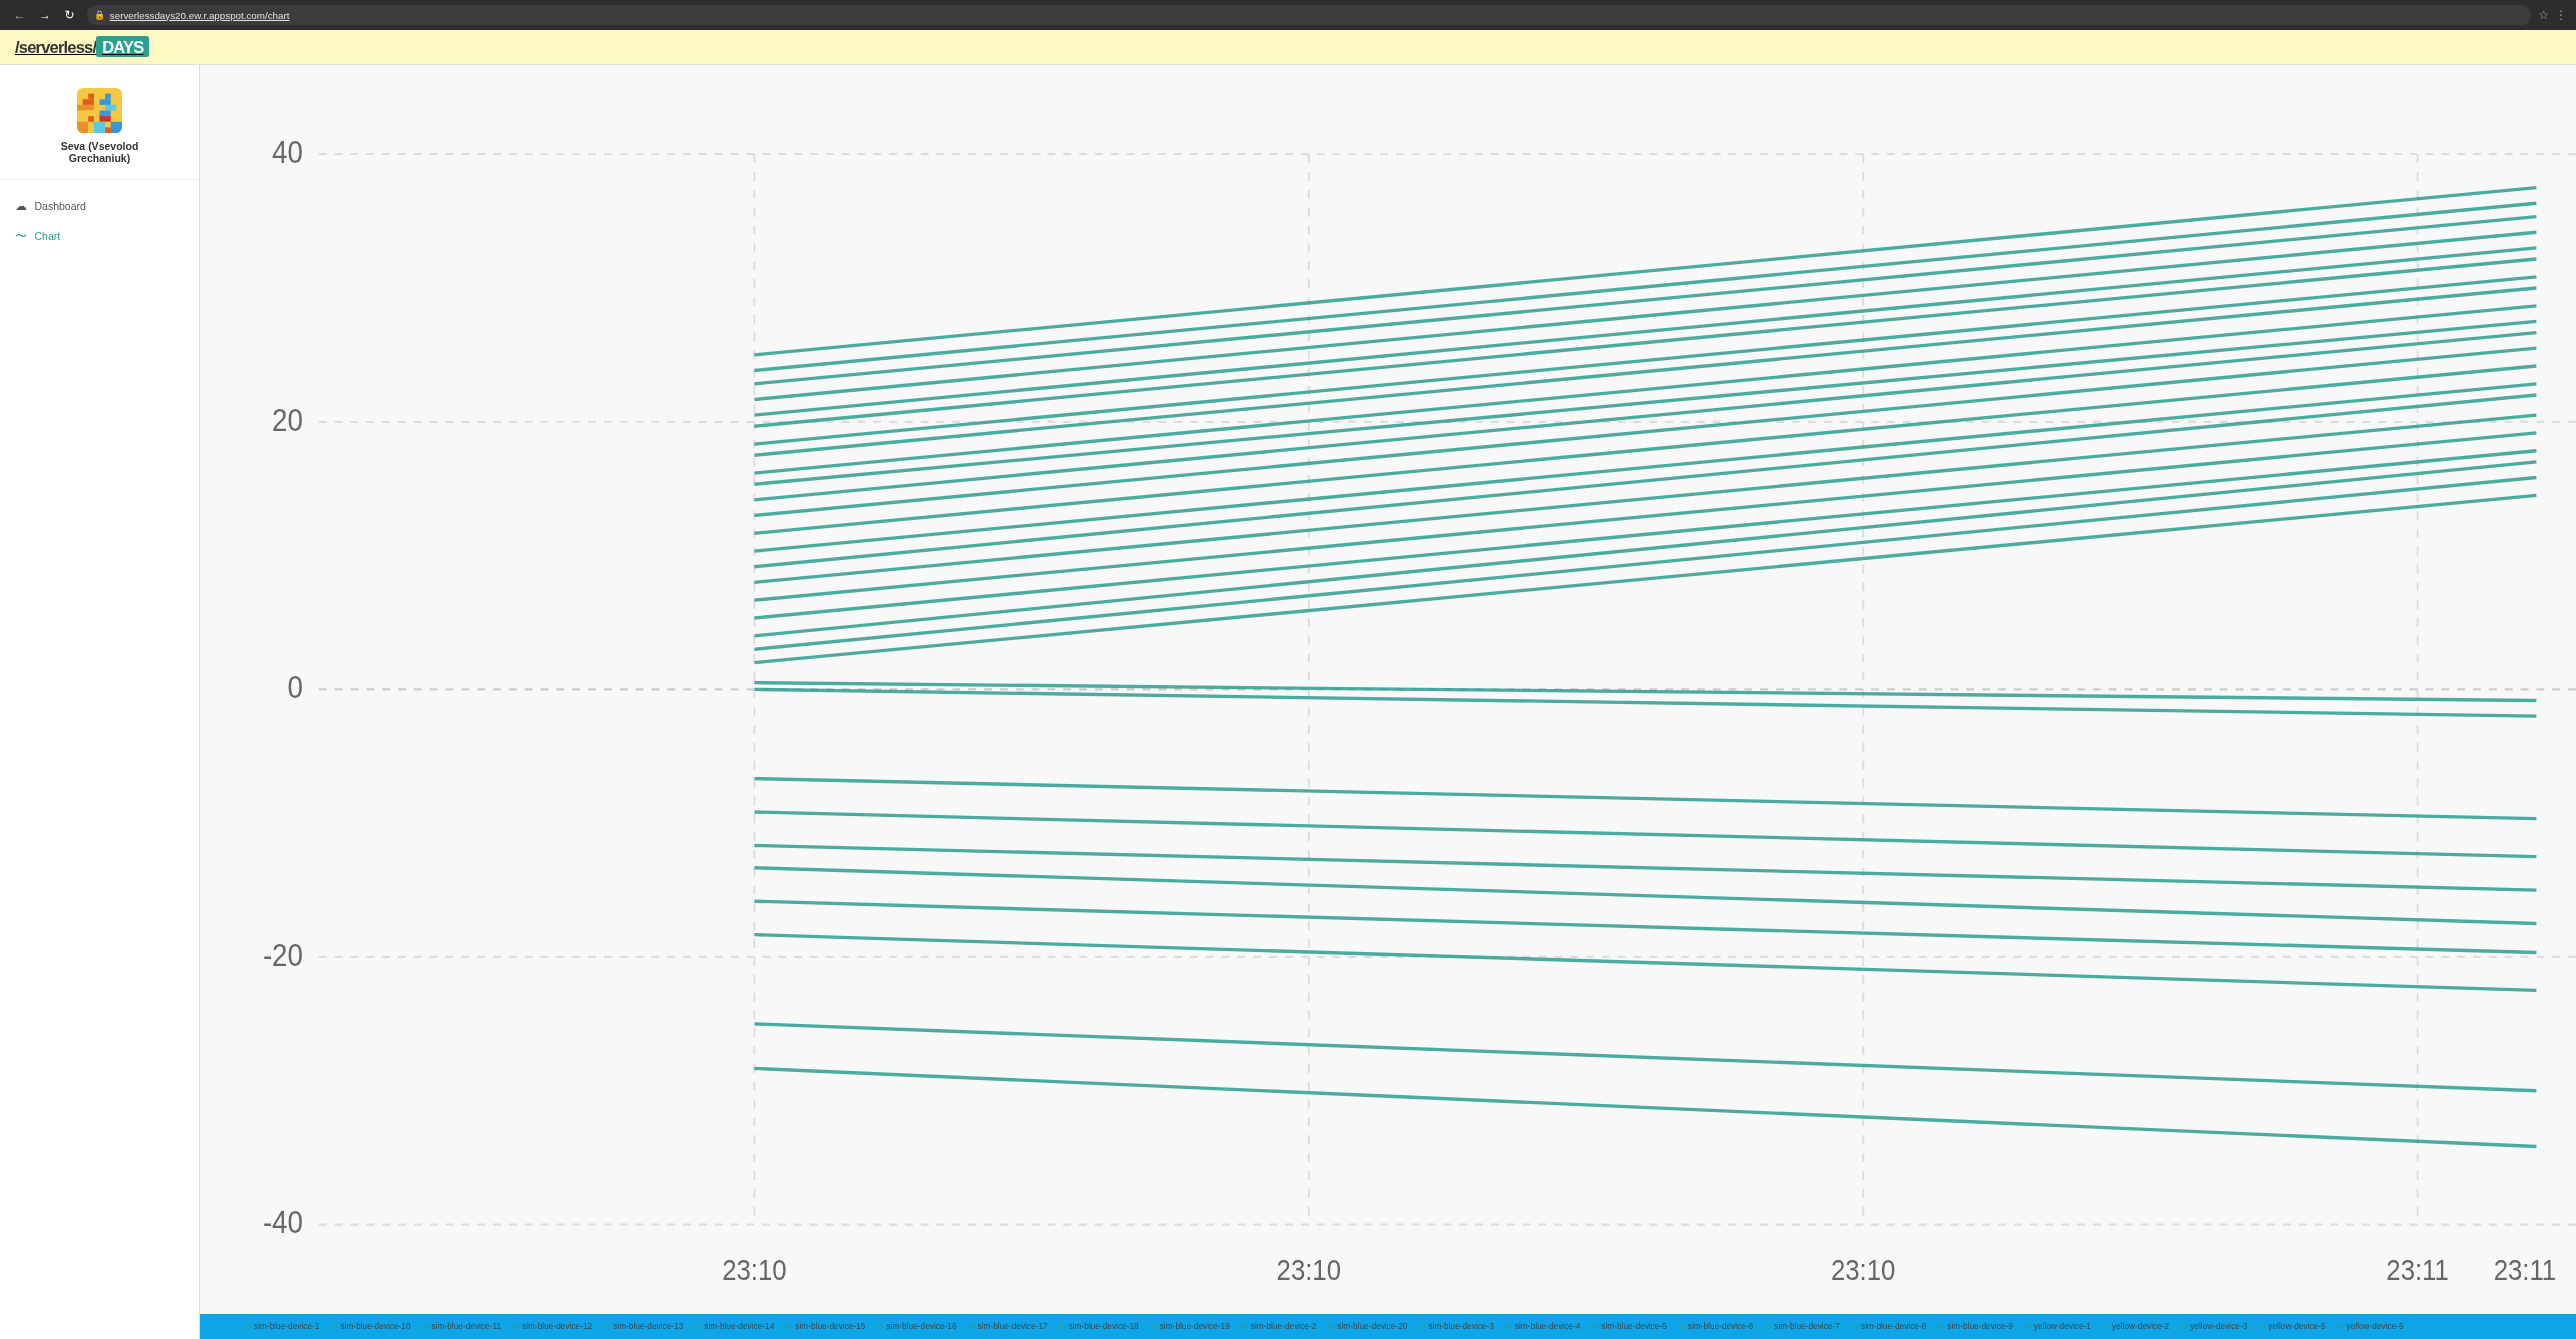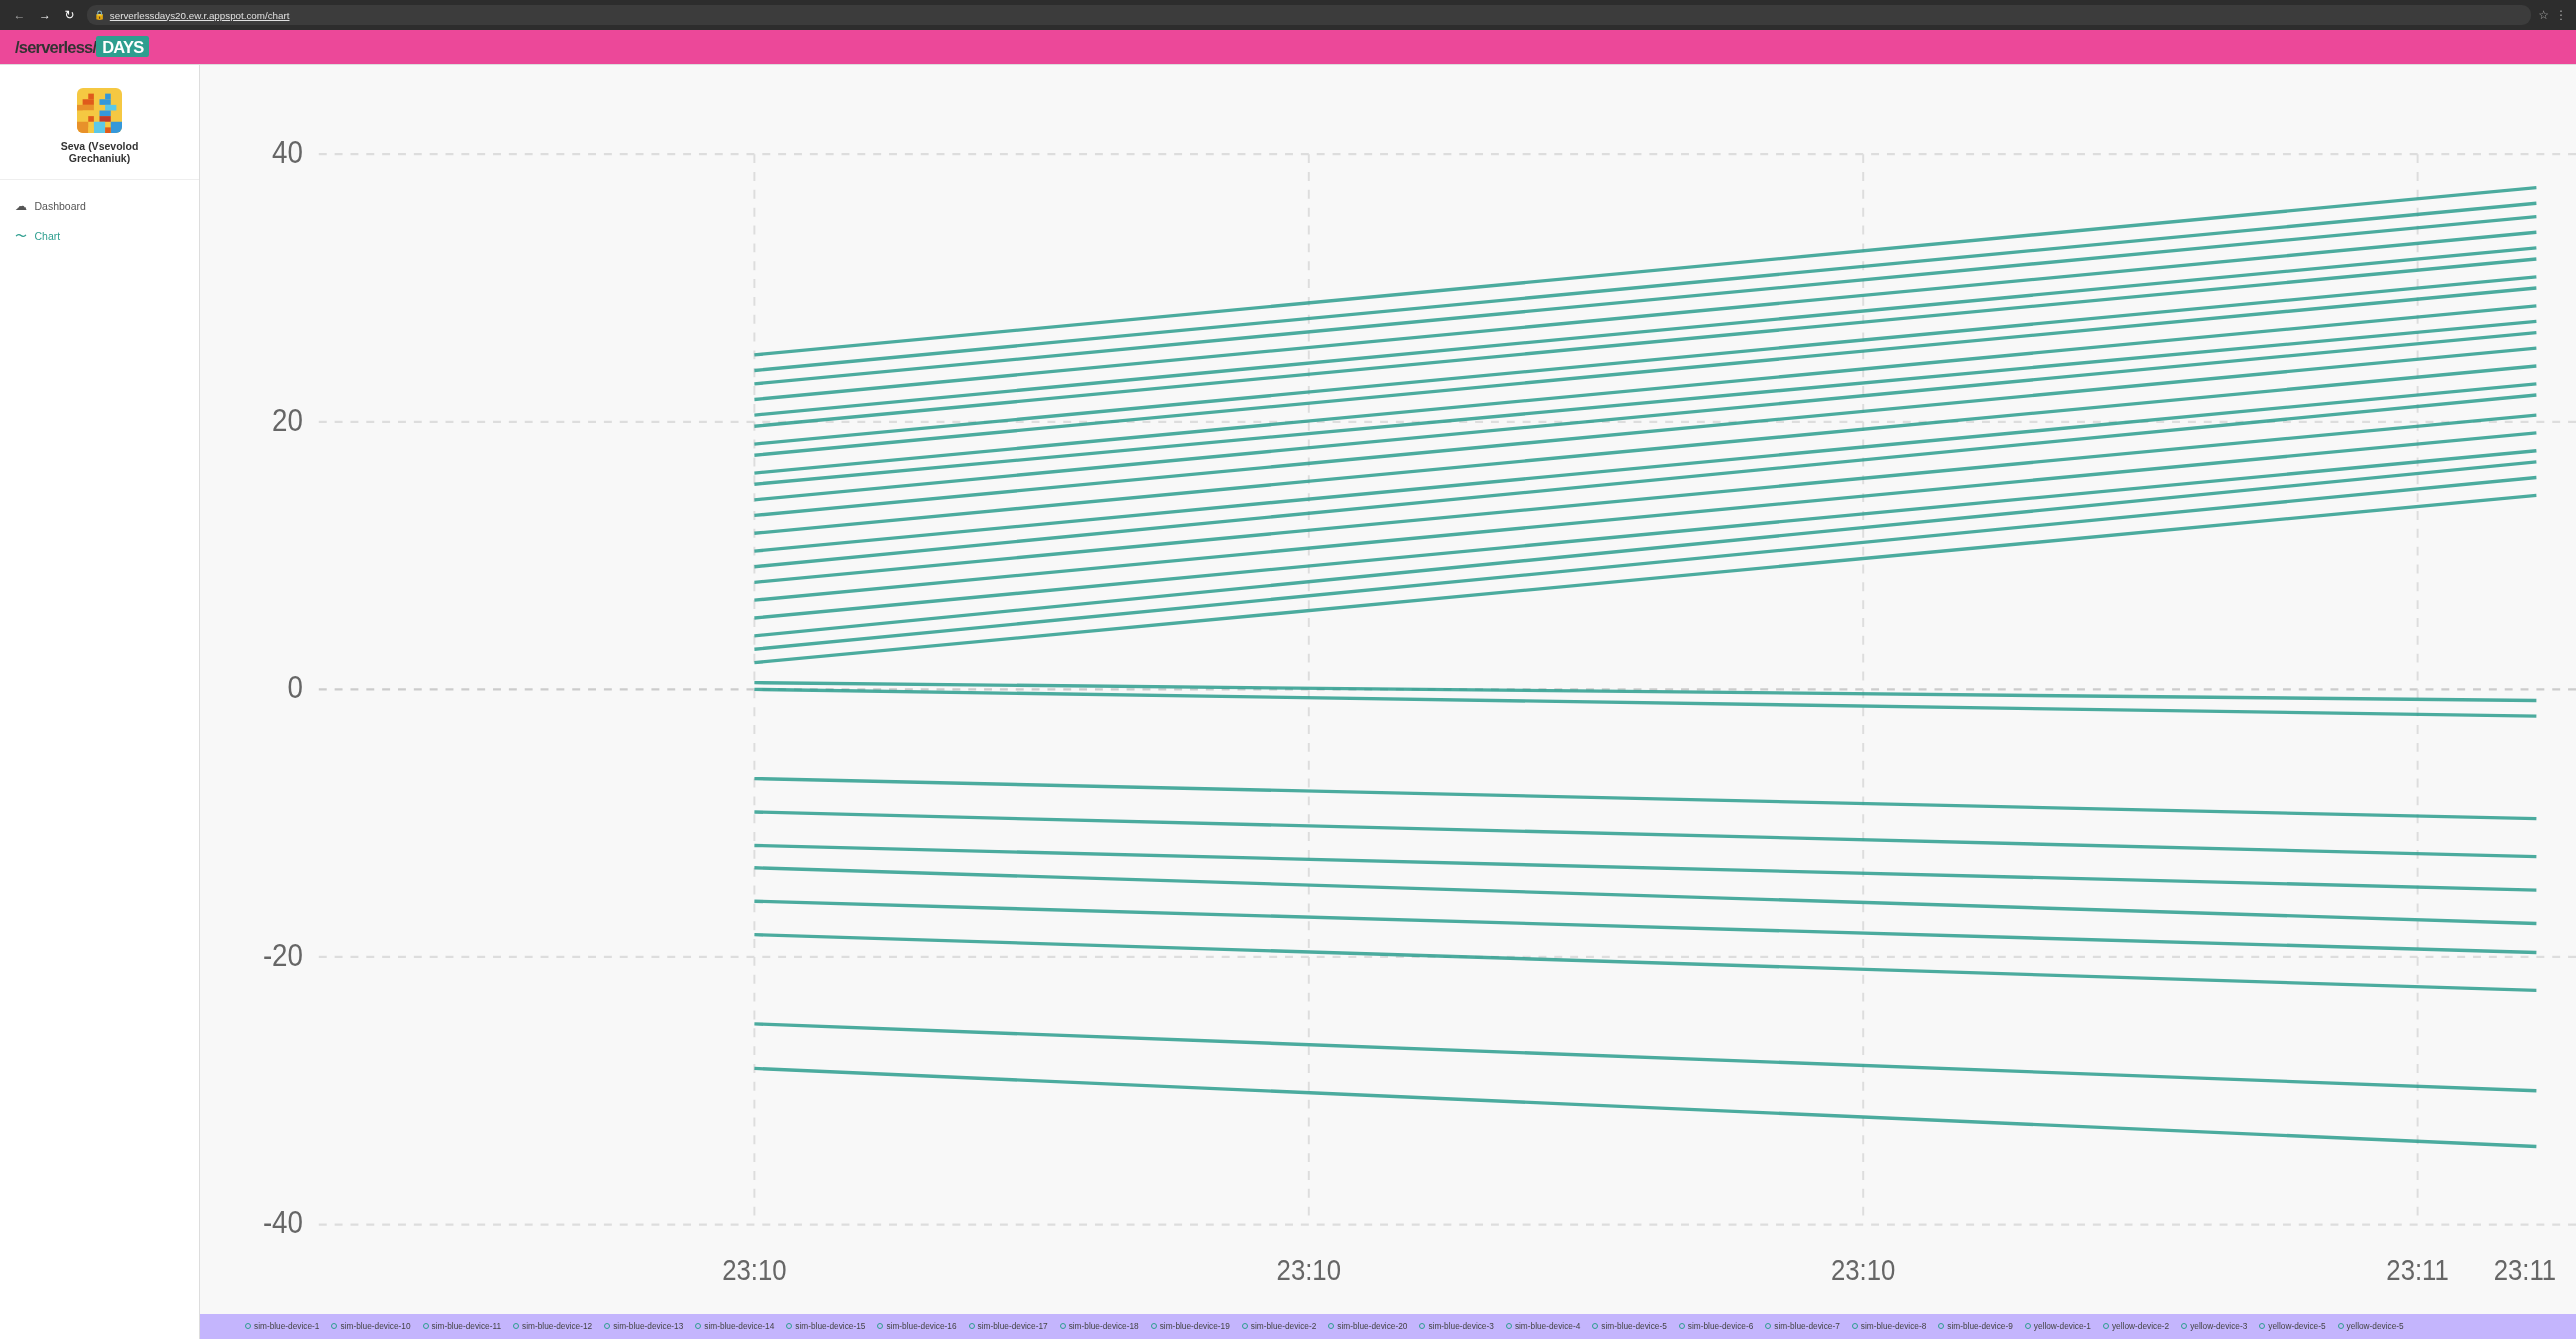--- a/index.html
+++ b/index.html
@@ -35,24 +35,25 @@
       padding: 0 7.5px;
       gap: 4.5px;
     }
     .lock-icon { color: #aaa; font-size: 9px; }
     .address-text { color: #e0e0e0; font-size: 9.8px; text-decoration: underline; }
     .browser-actions { display: flex; gap: 6px; align-items: center; }
     .browser-action-btn { color: #aaa; background: none; border: none; font-size: 12px; cursor: pointer; }
 
     
     .app-header {
-      background: #ec4899;
+      background: #fef9c3;
       border-bottom: 0.8px solid #ddd;
       padding: 7.5px 15px;
       flex-shrink: 0;
+      text-decoration: underline;
     }
     .logo { display: flex; align-items: center; }
     .logo-text { font-size: 16.5px; font-weight: bold; color: #333; letter-spacing: -0.8px; }
     .logo-days {
       background: #2d9e8f;
       color: #fff;
       padding: 1.5px 6px;
       font-size: 16.5px;
       font-weight: bold;
       border-radius: 2.3px;
@@ -119,21 +120,21 @@
     .chart-svg-wrapper {
       flex: 1;
       position: relative;
     }
     svg.main-chart {
       width: 100%;
       height: 100%;
     }
     .chart-legend {
       padding: 6px 15px 6px 45px;
-      background: #c4b5fd;
+      background: #0ea5e9;
       font-size: 8.3px;
       color: #444;
       line-height: 1.6;
       flex-shrink: 0;
     }
     .legend-items {
       display: flex;
       flex-wrap: wrap;
       gap: 3px 12px;
     }

